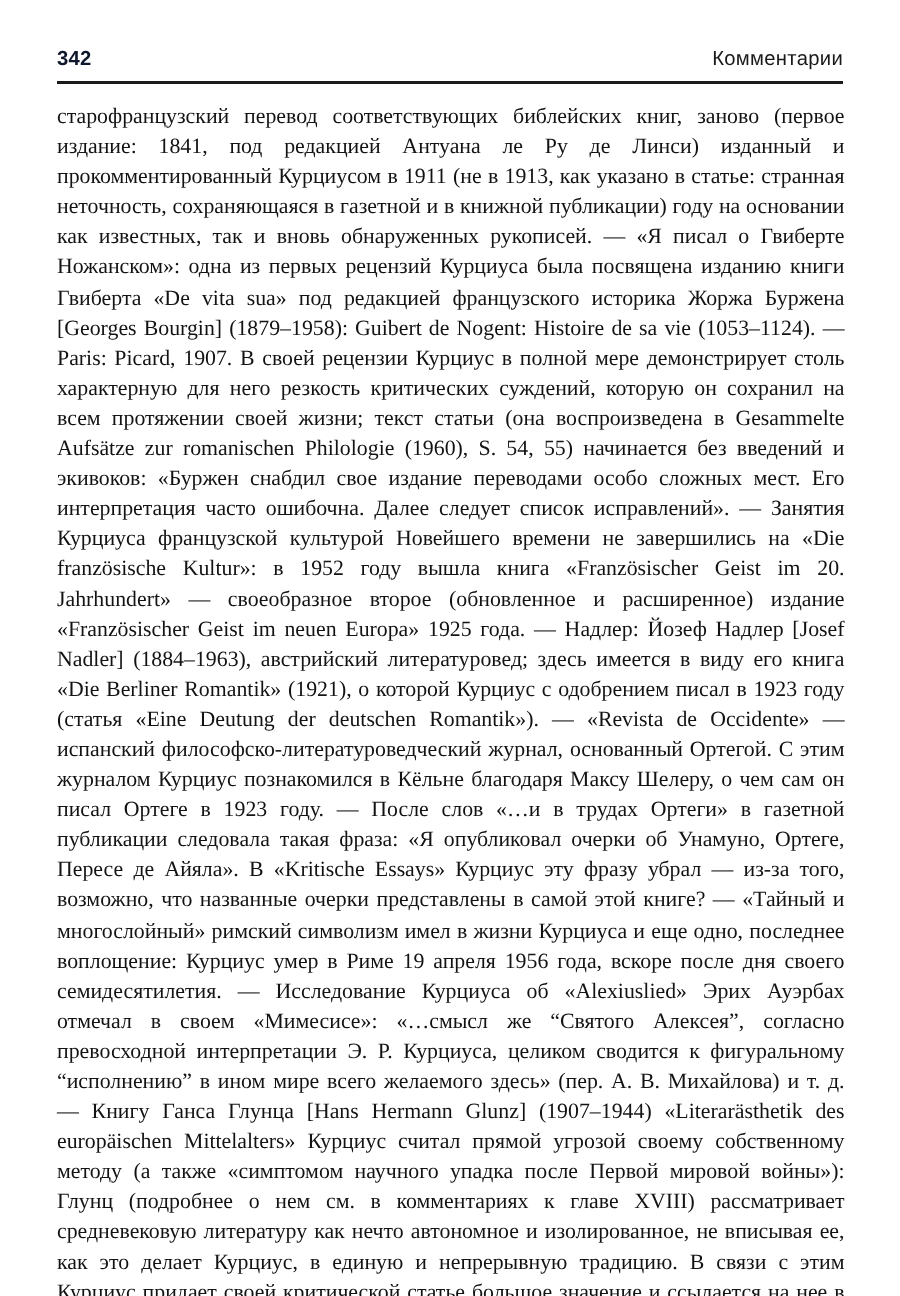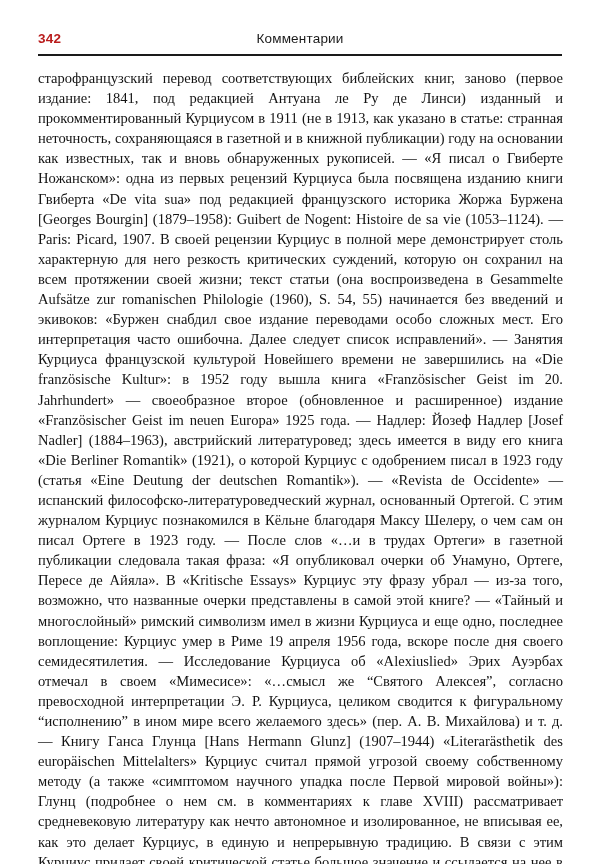--- a/index.html
+++ b/index.html
@@ -30,29 +30,29 @@
     height: 26px;
   }
   .folio {
     position: absolute;
     left: 0;
     top: 0;
     font-family: "Liberation Sans", "DejaVu Sans", sans-serif;
     font-size: 13.5px;
     font-weight: 600;
     letter-spacing: 0.2px;
-    color: #b91c1c;
+    color: #0f172a;
     line-height: 18px;
   }
   .head-title {
     position: absolute;
     left: 0;
     top: 0;
     width: 524px;
-    text-align: center;
+    text-align: right;
     font-family: "Liberation Sans", "DejaVu Sans", sans-serif;
     font-size: 13.5px;
     font-weight: 500;
     letter-spacing: 0.2px;
     color: #1a1a1a;
     line-height: 18px;
   }
   .head-rule {
     position: absolute;
     left: 38px;

